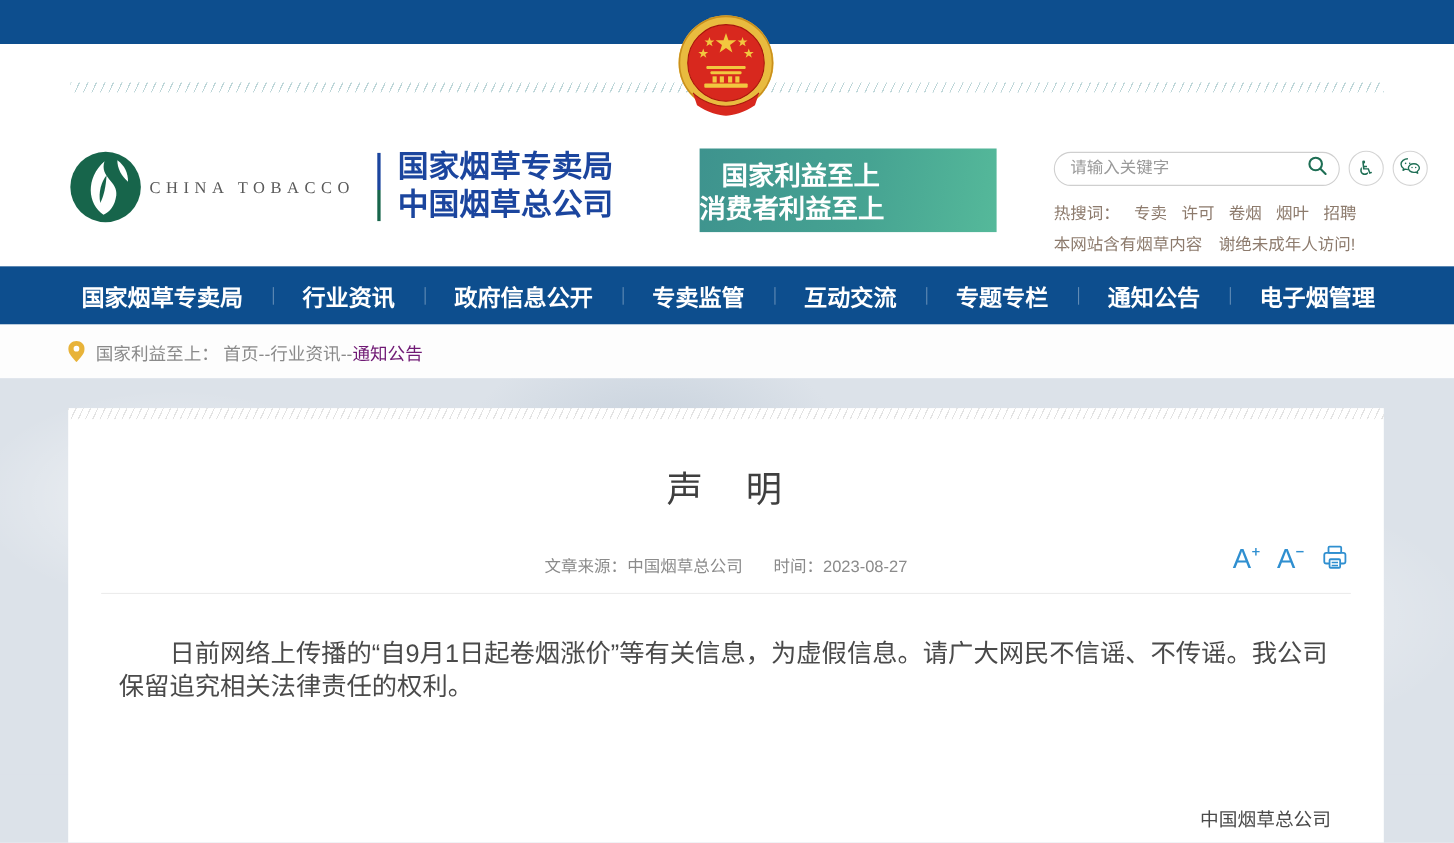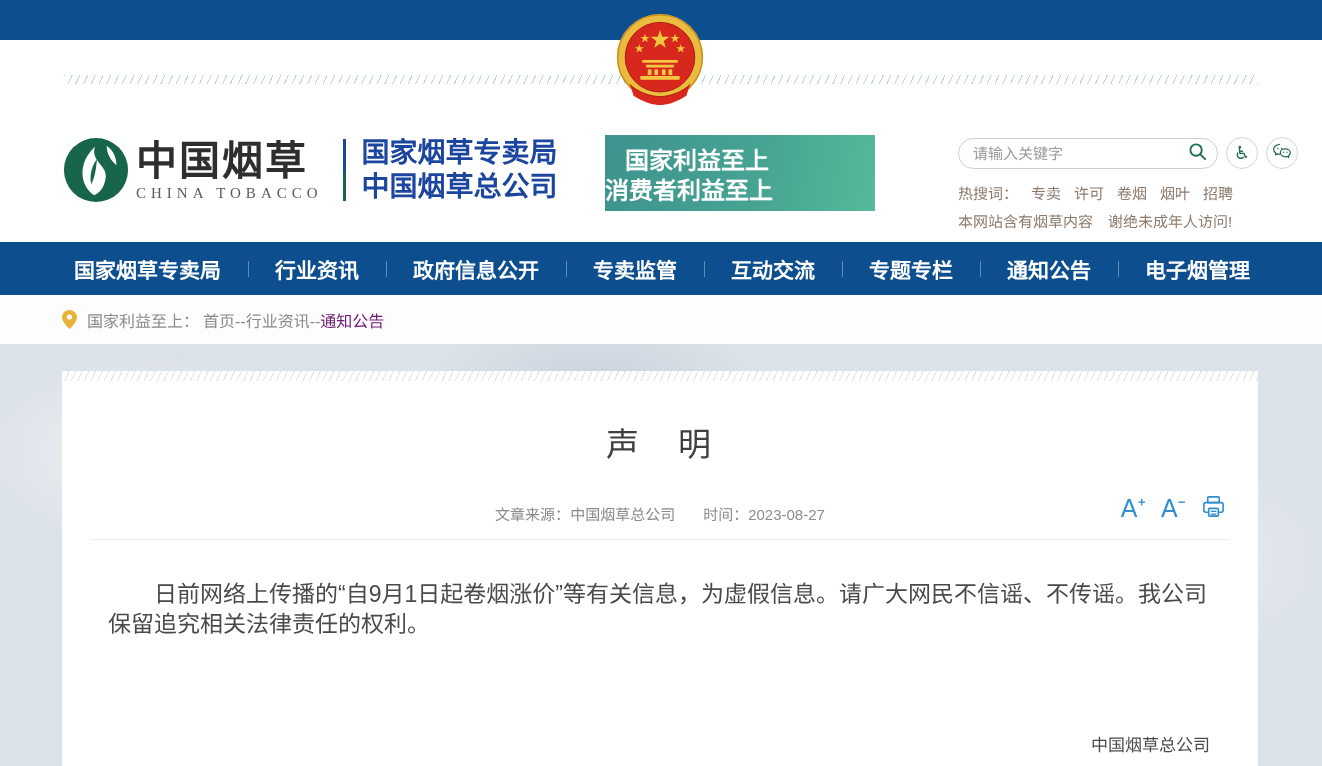--- a/index.html
+++ b/index.html
@@ -23,33 +23,33 @@
   .logo-text { margin-left:6px; }
   .logo-cn { font-size:41px; font-weight:700; color:#2e2e2e; letter-spacing:2px; line-height:44px; }
   .logo-en { font-family:"Liberation Serif","DejaVu Serif",serif; font-size:15px; color:#5a5a5a;
     letter-spacing:5px; margin-top:2px; }
   .org-divider { width:3px; height:62px; margin:0 16px 0 20px;
     background:linear-gradient(#1b459e 0 55%, #17654b 55% 100%); }
   .org-text { font-family:"Liberation Serif","DejaVu Serif",serif; font-weight:700;
     color:#1b459e; font-size:28px; line-height:34px; white-space:nowrap; }
 
   
-  .slogan { position:absolute; top:95px; left:605px; width:270px; height:76px;
+  .slogan { position:absolute; top:95px; left:636px; width:270px; height:76px;
     background:linear-gradient(100deg,#3e938e 0%,#46a392 55%,#55b99a 100%);
     color:#fff; font-weight:700; font-size:24px; padding-top:11px; line-height:30px; }
   .slogan-l1 { margin-left:20px; }
   .slogan-l2 { }
 
   
   .search-col { position:absolute; top:97px; left:958px; width:350px; }
   .search-row { display:flex; align-items:center; gap:8px; }
   .search-pill { width:260px; height:31px; border:1px solid #cfcfcf; border-radius:16px;
     display:flex; align-items:center; padding:0 10px 0 14px; background:#fff; }
   .search-pill input { flex:1; border:none; outline:none; font-size:15px; color:#555;
-    font-family:Liberation Sans, sans-serif; background:transparent; }
+    font-family:Liberation Mono, monospace; background:transparent; }
   .search-pill input::placeholder { color:#9a9a9a; }
   .round-btn { width:32px; height:32px; border:1px solid #d4d4d4; border-radius:50%;
     display:flex; align-items:center; justify-content:center; background:#fff; cursor:pointer; }
   .a11y-glyph { color:#1e6e54; font-size:18px; line-height:1; }
   .hot-row { margin-top:13px; font-size:15px; color:#8d7b6d; display:flex; gap:13px; white-space:nowrap; }
   .hot-row a { color:#8d7b6d; text-decoration:none; }
   .notice-row { margin-top:7px; font-size:15px; color:#8d7b6d; white-space:nowrap; }
 
   
   .nav { height:53px; background:#0d4e8e; display:flex; align-items:center;
@@ -124,21 +124,20 @@
     <div class="brand-row">
       <div class="logo-mark">
         <svg viewBox="0 0 70 70" width="68" height="68">
           <circle cx="35" cy="35" r="33" fill="#17654b"></circle>
           <path d="M33 61 C18 51 16 27 34 11 C29 26 47 30 45 43 C43.5 53 39 58.5 33 61 Z" fill="#ffffff"></path>
           <path d="M46 10 C53 15 56 22 56 30 C50 25 46 18 46 10 Z" fill="#ffffff"></path>
           <path d="M30 50 C28 40 31 30 36 24 C35 34 34 42 30 50 Z" fill="#17654b"></path>
         </svg>
       </div>
       <div class="logo-text">
-        <div class="logo-cn">中国烟草</div>
         <div class="logo-en">CHINA TOBACCO</div>
       </div>
       <div class="org-divider"></div>
       <div class="org-text">
         <div>国家烟草专卖局</div>
         <div>中国烟草总公司</div>
       </div>
     </div>
 
     <div class="slogan">

